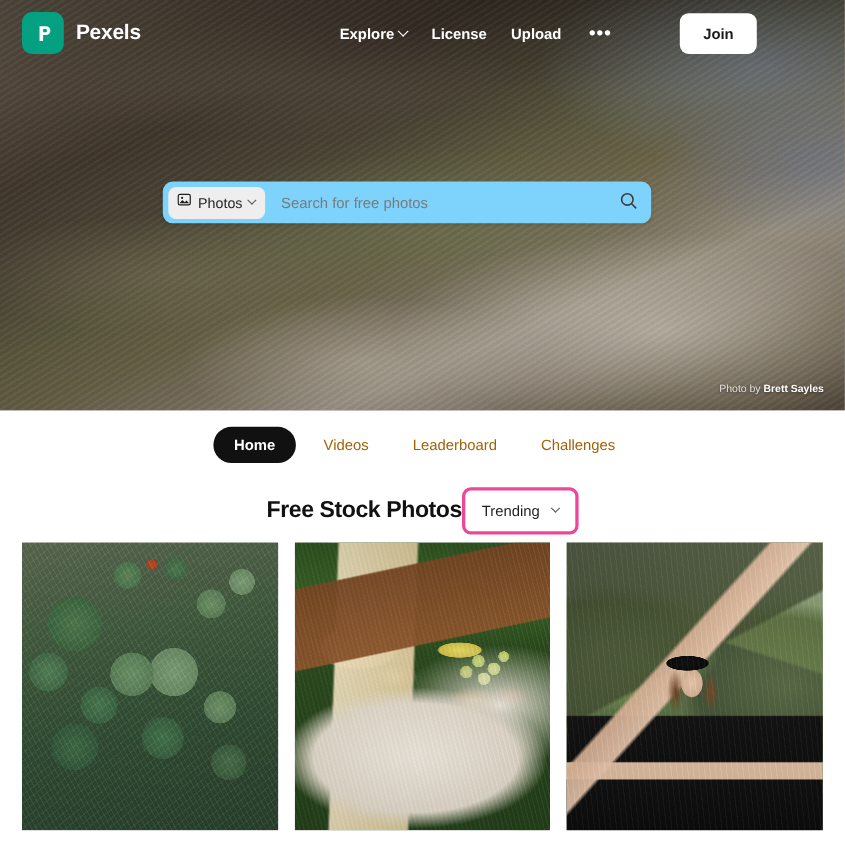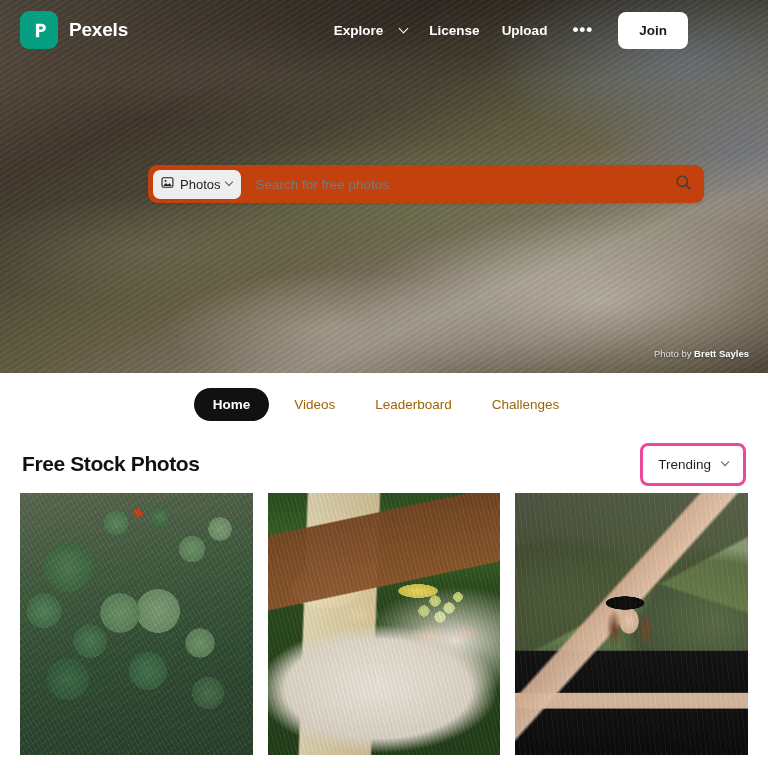--- a/index.html
+++ b/index.html
@@ -84,21 +84,21 @@
     display: flex;
     align-items: center;
     gap: 22px;
   }
   .nav-link {
     color: #ffffff;
     font-size: 13.5px;
     font-weight: 700;
     display: flex;
     align-items: center;
-    gap: 17px;
+    gap: 5px;
     cursor: pointer;
     white-space: nowrap;
   }
   .caret {
     display: inline-block;
     width: 7px; height: 7px;
     border-right: 1.6px solid currentColor;
     border-bottom: 1.6px solid currentColor;
     transform: translateY(-2px) rotate(45deg);
   }
@@ -114,43 +114,44 @@
   .join-btn {
     background: #ffffff;
     color: #1b1b1b;
     font-size: 13.5px;
     font-weight: 700;
     border: none;
     border-radius: 8px;
     padding: 11px 21px;
     cursor: pointer;
     font-family: inherit;
+    margin-left: 37px;
   }
 
   
   .hero-inner {
     position: absolute;
     left: 148px;
     top: 144px;
     width: 480px;
     z-index: 4;
   }
   .hero-title {
     color: #ffffff;
     font-size: 27px;
     font-weight: 700;
     line-height: 1.30;
     letter-spacing: -0.45px;
     text-shadow: 0 1px 10px rgba(0,0,0,0.32);
   }
   .searchbar {
     margin-top: 21px;
-    width: 556px;
+    width: 444px;
     height: 38px;
-    background: #c2410c;
+    background: #7dd3fc;
     border-radius: 9px;
     display: flex;
     align-items: center;
     padding: 0 4px 0 5px;
     box-shadow: 0 1px 3px rgba(0,0,0,0.12);
   }
   .type-select {
     display: flex;
     align-items: center;
     gap: 6px;
@@ -225,21 +226,21 @@
     background: #111111;
     color: #ffffff;
     font-weight: 700;
     padding: 9px 19px;
   }
 
   
   .section-head {
     display: flex;
     align-items: center;
-    justify-content: space-between;
+    justify-content: center;
     padding: 0 22px;
     height: 58px;
   }
   .section-title {
     font-size: 21px;
     font-weight: 700;
     color: #111111;
     letter-spacing: -0.4px;
   }
   .sort-btn {

